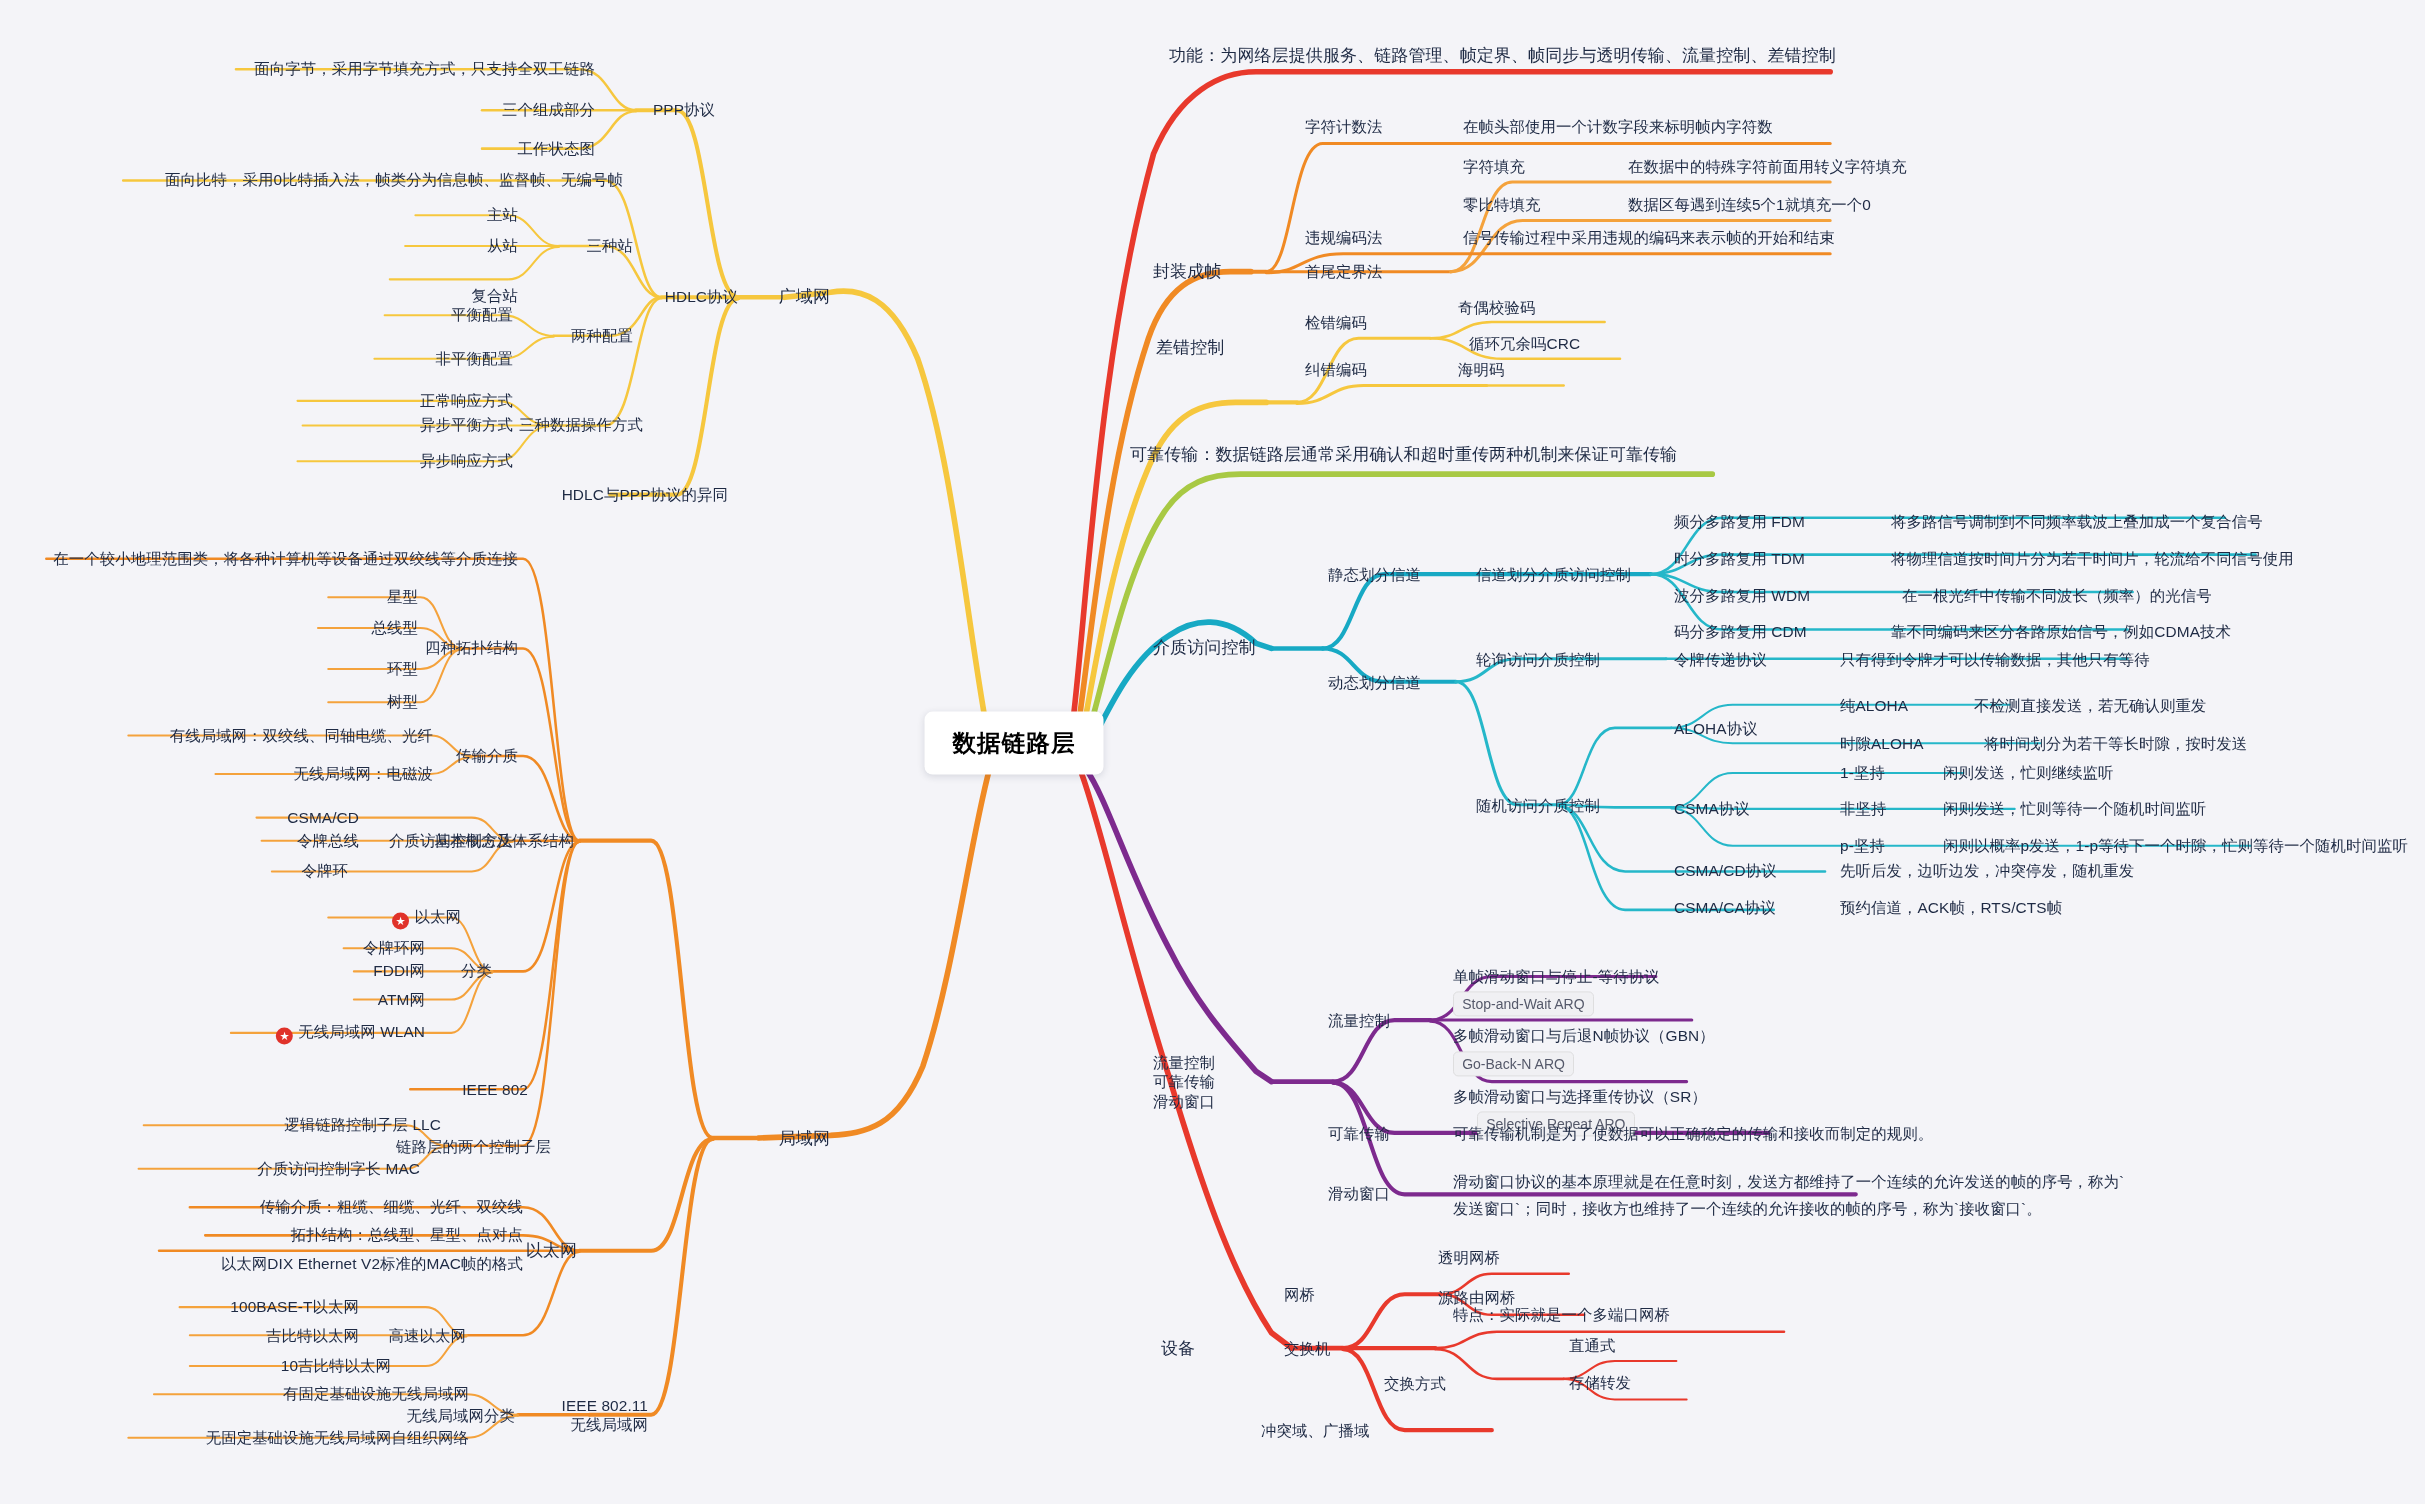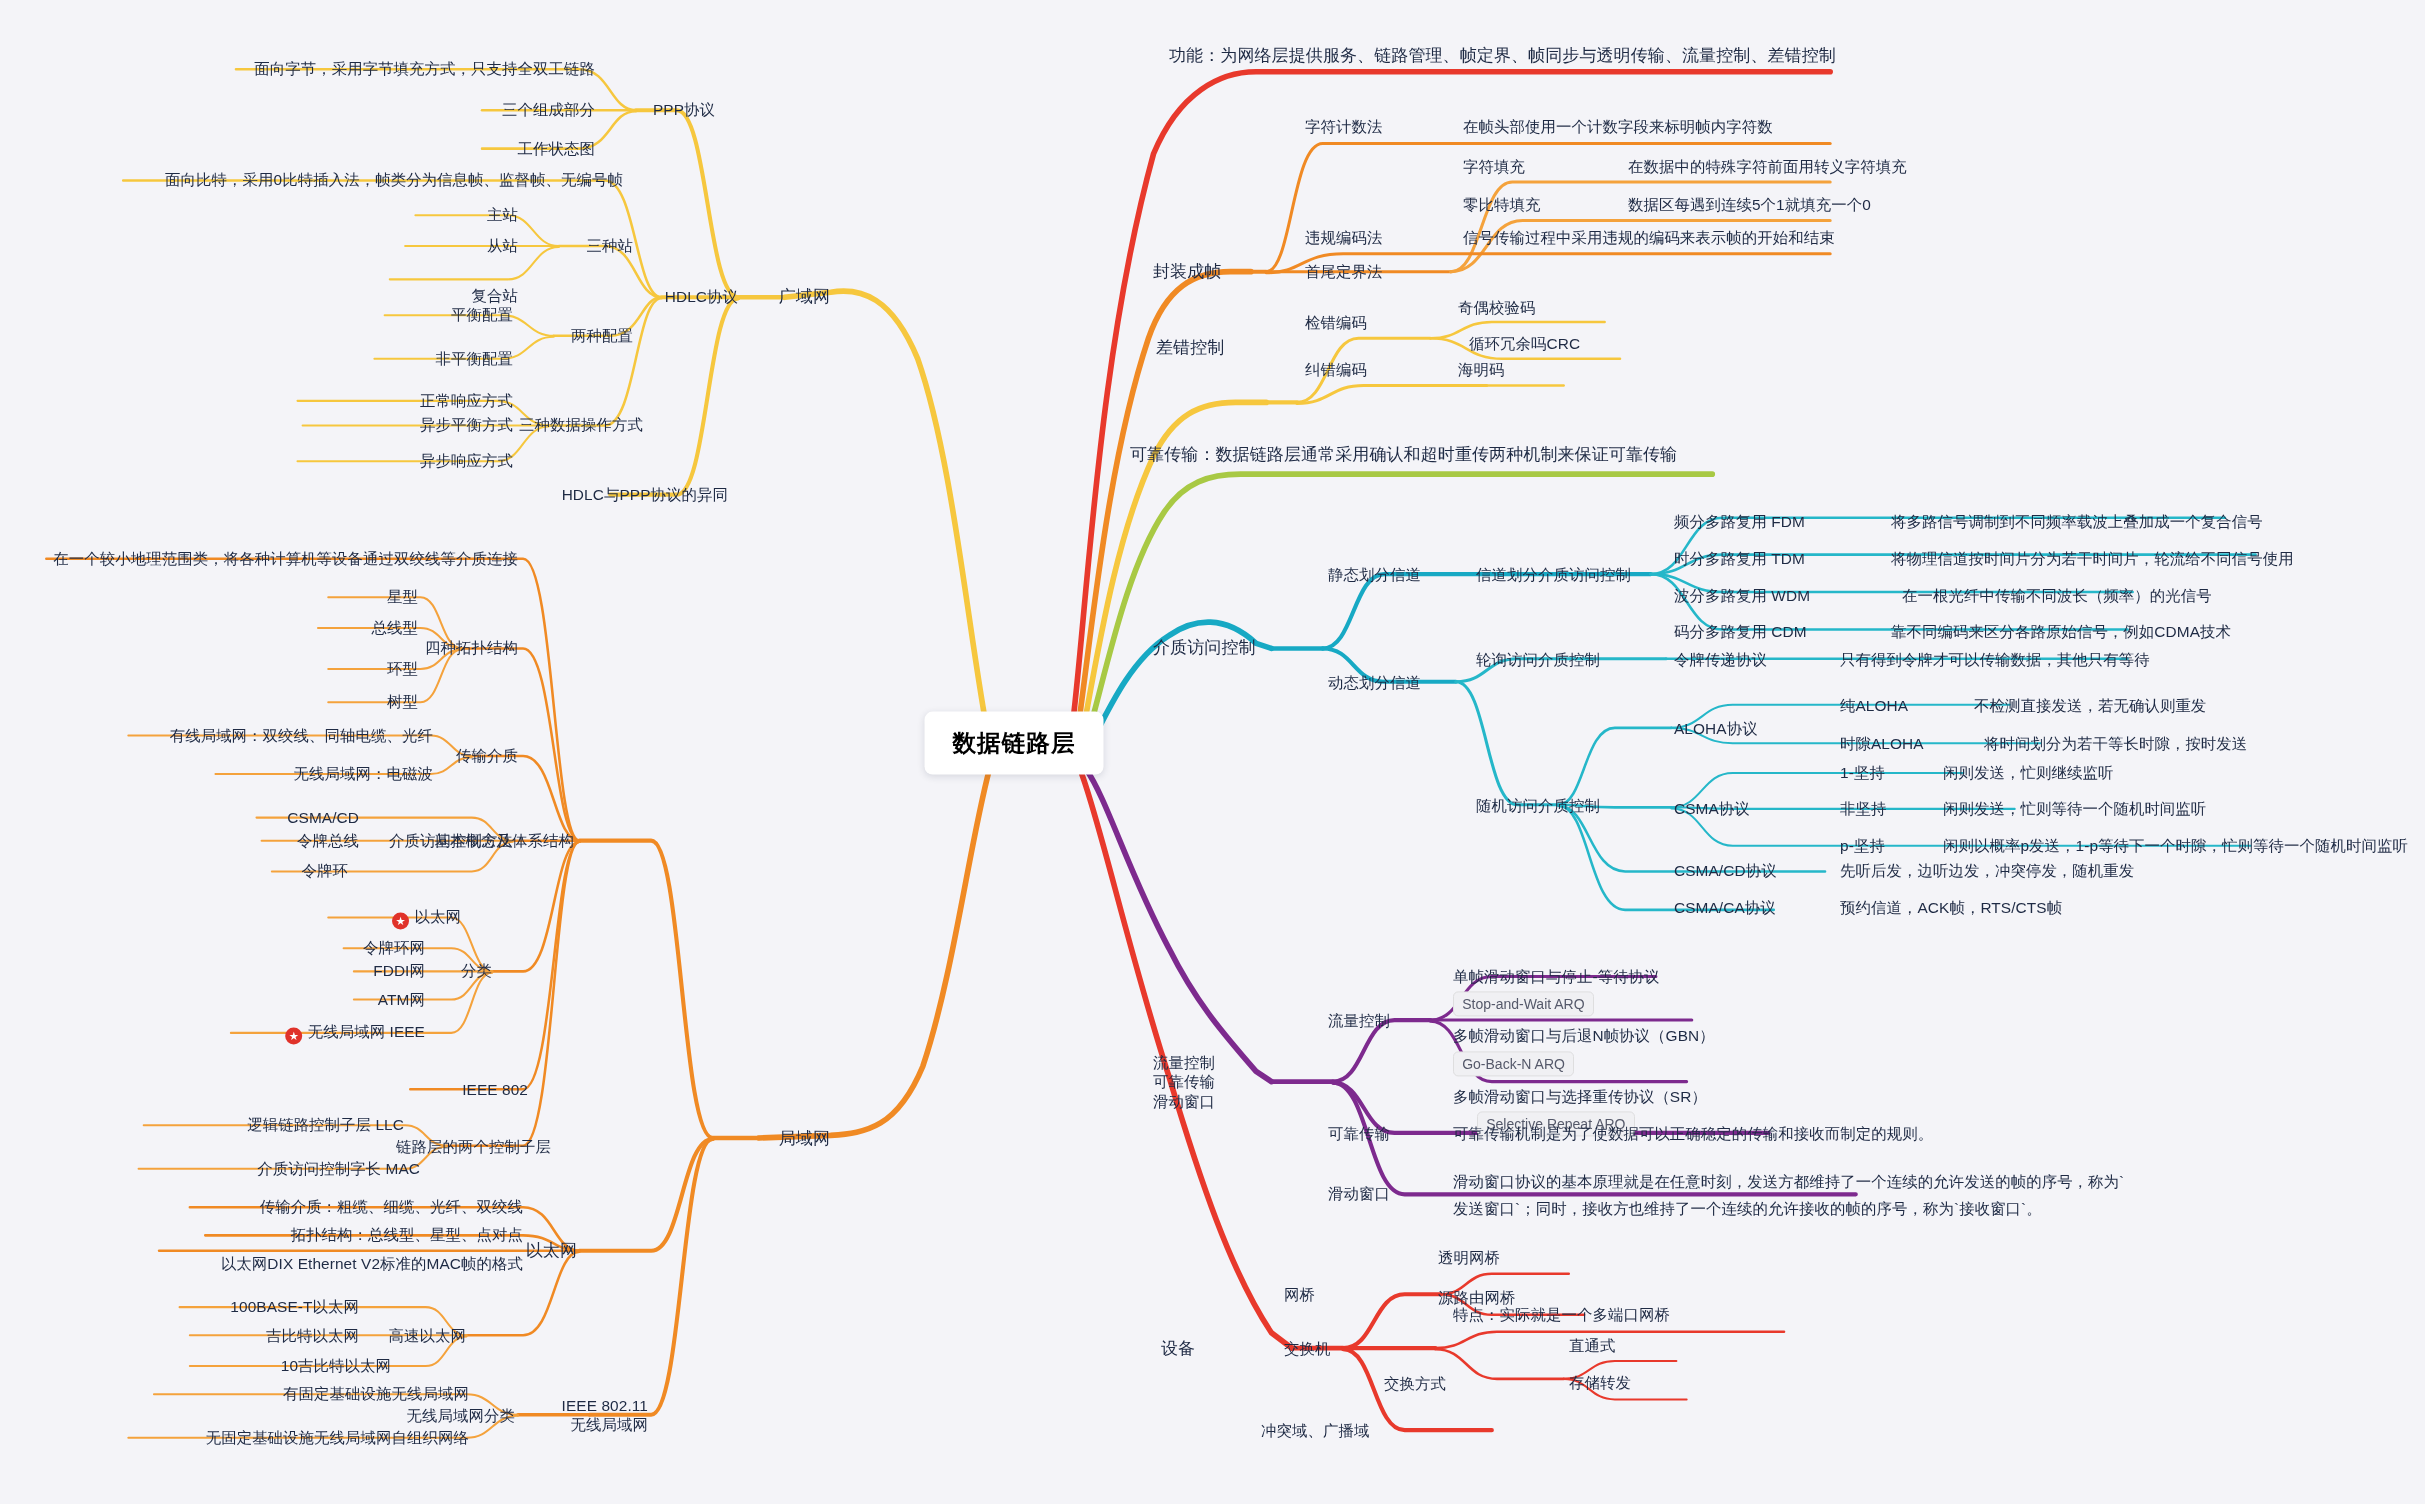--- a/index.html
+++ b/index.html
@@ -398,27 +398,27 @@
   <div class="node l" style="left:348px; top:871px;">令牌环</div>
 
   <div class="node l" style="left:492px; top:971px;">分类</div>
   <div class="node l" style="left:425px; top:918px;margin-left:36px;">
     <span class="star">★</span><span>以太网</span>
   </div>
   <div class="node l" style="left:425px; top:948px;">令牌环网</div>
   <div class="node l" style="left:425px; top:971px;">FDDI网</div>
   <div class="node l" style="left:425px; top:1000px;">ATM网</div>
   <div class="node l" style="left:425px; top:1033px;">
-    <span class="star">★</span><span>无线局域网 IEEE</span>
+    <span class="star">★</span><span>无线局域网 WLAN</span>
   </div>
 
   <div class="node l" style="left:528px; top:1090px;">IEEE 802</div>
 
   <div class="node l" style="left:551px; top:1147px;">链路层的两个控制子层</div>
-  <div class="node l" style="left:404px; top:1125px;">逻辑链路控制子层 LLC</div>
+  <div class="node l" style="left:441px; top:1125px;">逻辑链路控制子层 LLC</div>
   <div class="node l" style="left:420px; top:1169px;">介质访问控制字长 MAC</div>
 
   <div class="node l big" style="left:577px; top:1251px;">以太网</div>
   <div class="node l" style="left:523px; top:1207px;">传输介质：粗缆、细缆、光纤、双绞线</div>
   <div class="node l" style="left:523px; top:1235px;">拓扑结构：总线型、星型、点对点</div>
   <div class="node l" style="left:523px; top:1264px;">以太网DIX Ethernet V2标准的MAC帧的格式</div>
   <div class="node l" style="left:466px; top:1336px;">高速以太网</div>
   <div class="node l" style="left:359px; top:1307px;">100BASE-T以太网</div>
   <div class="node l" style="left:359px; top:1336px;">吉比特以太网</div>
   <div class="node l" style="left:359px; top:1366px;margin-left:32px;">10吉比特以太网</div>

